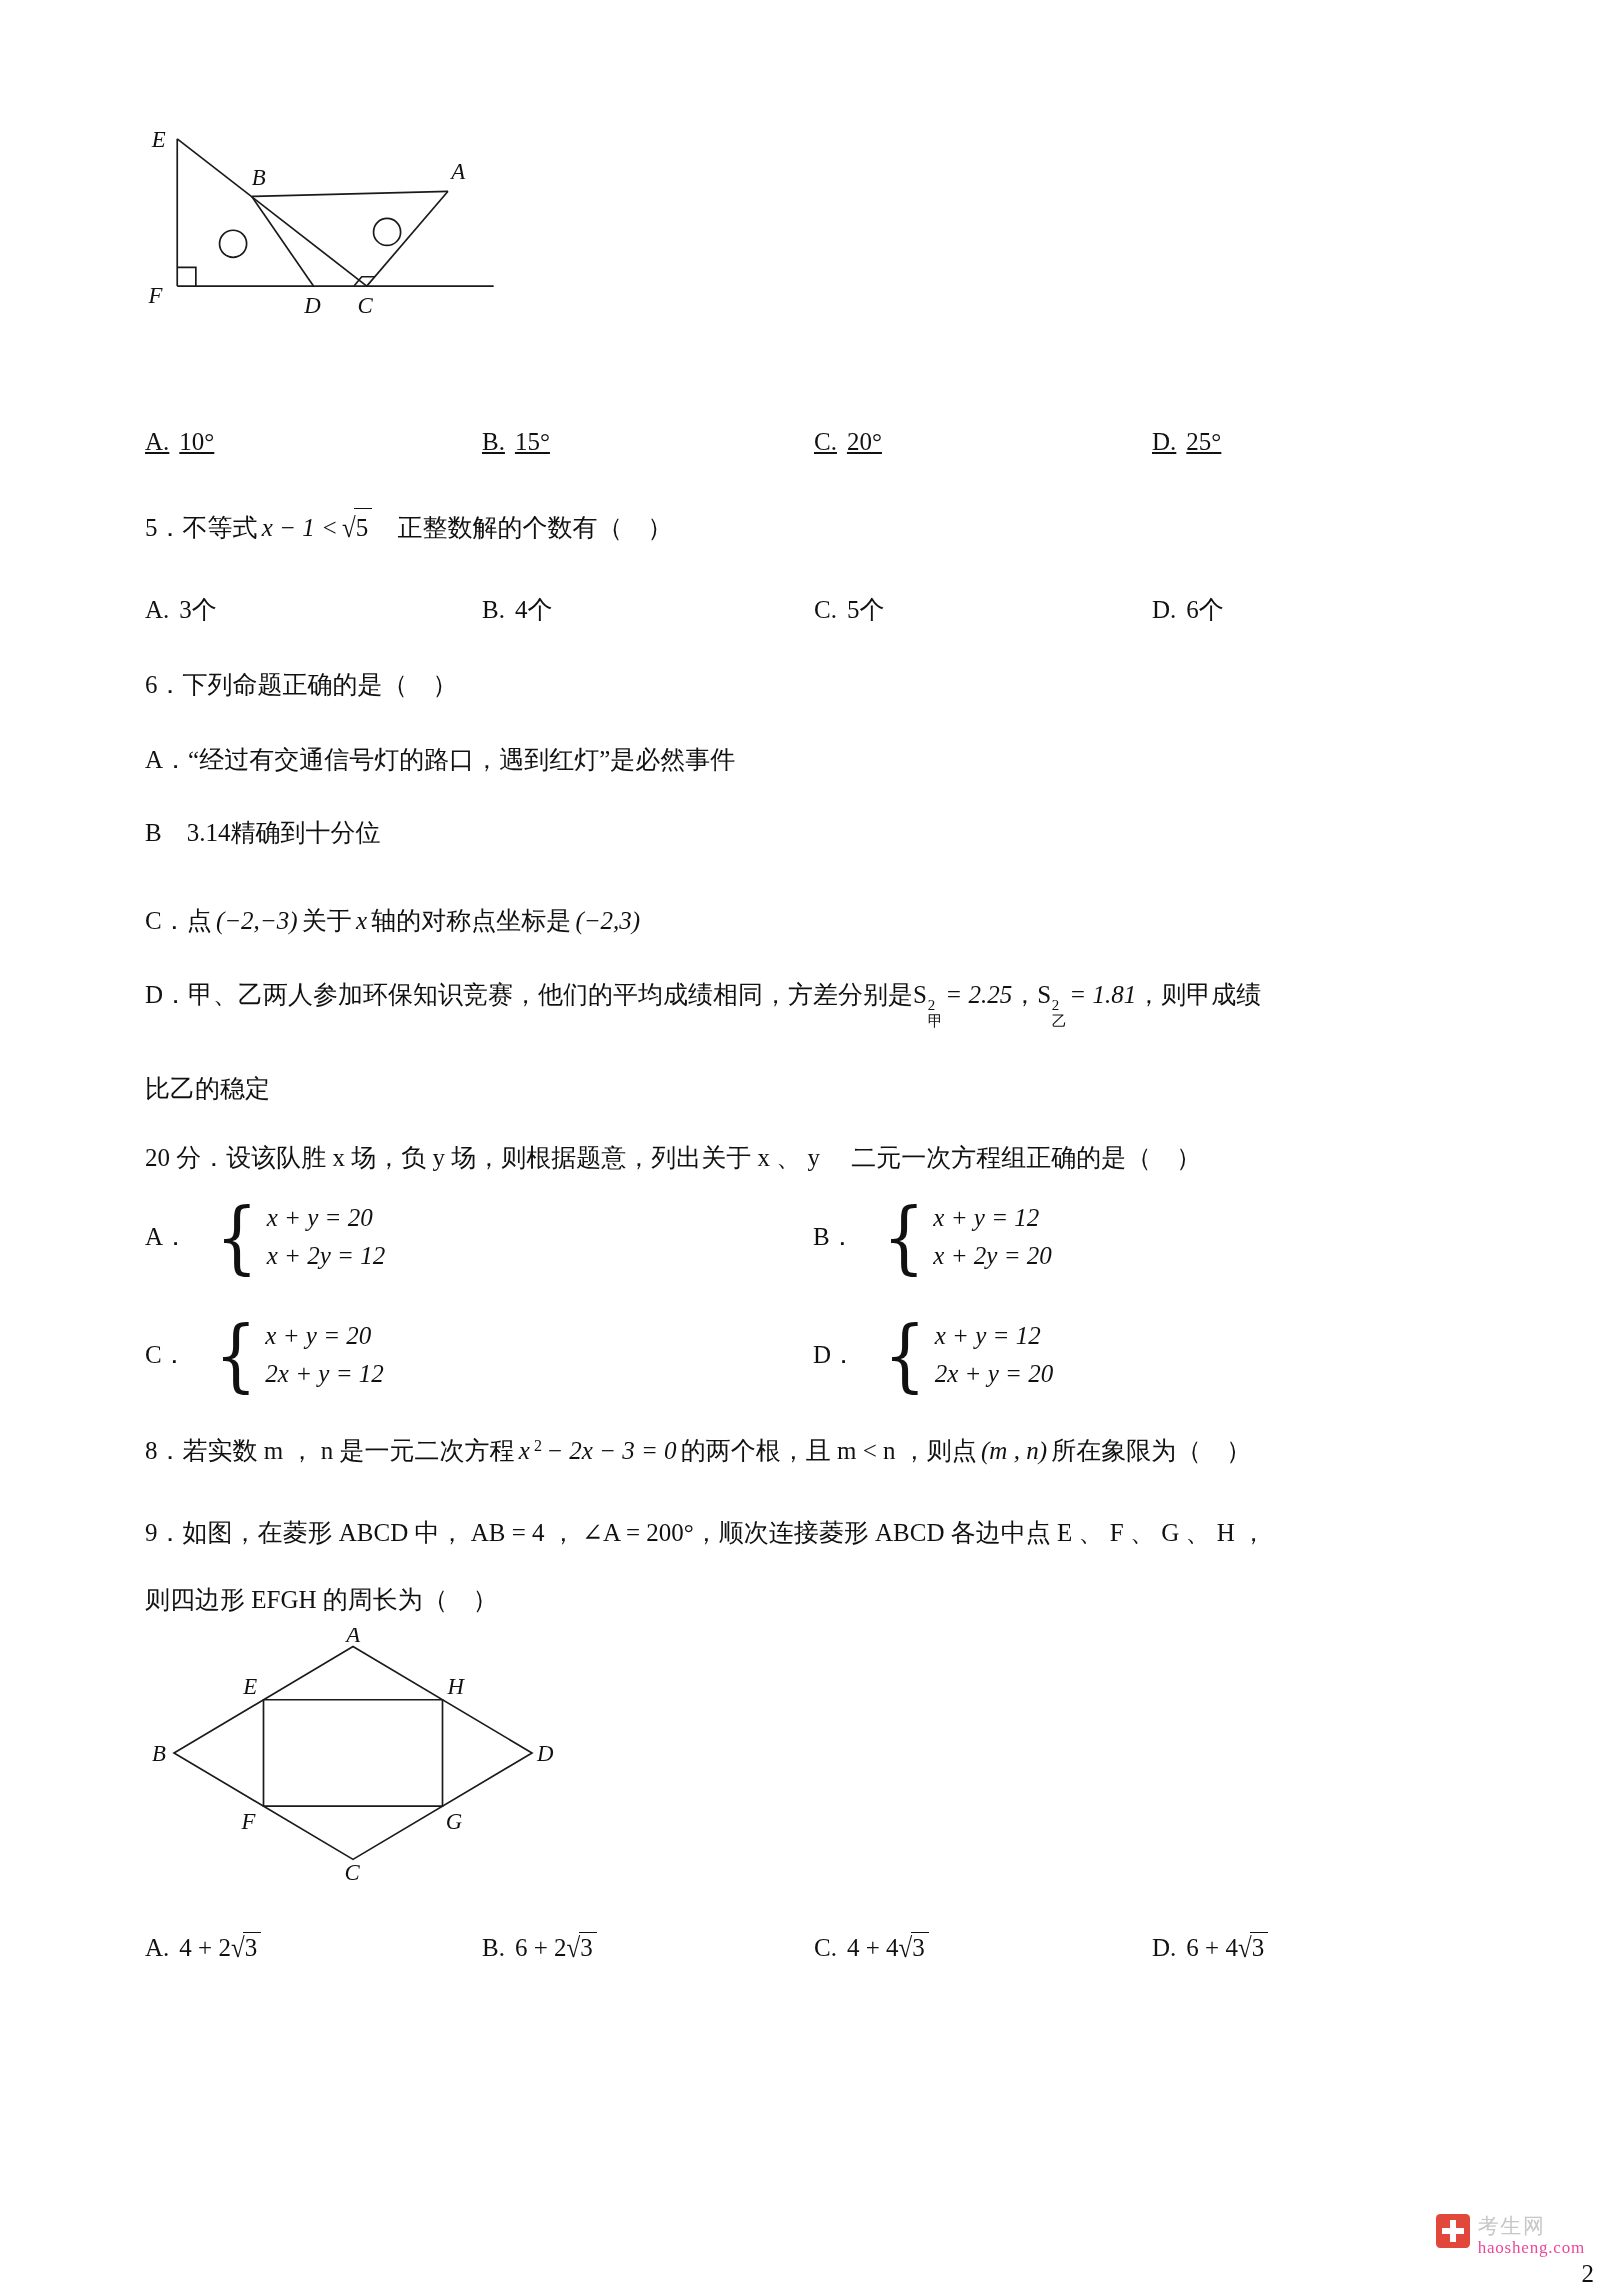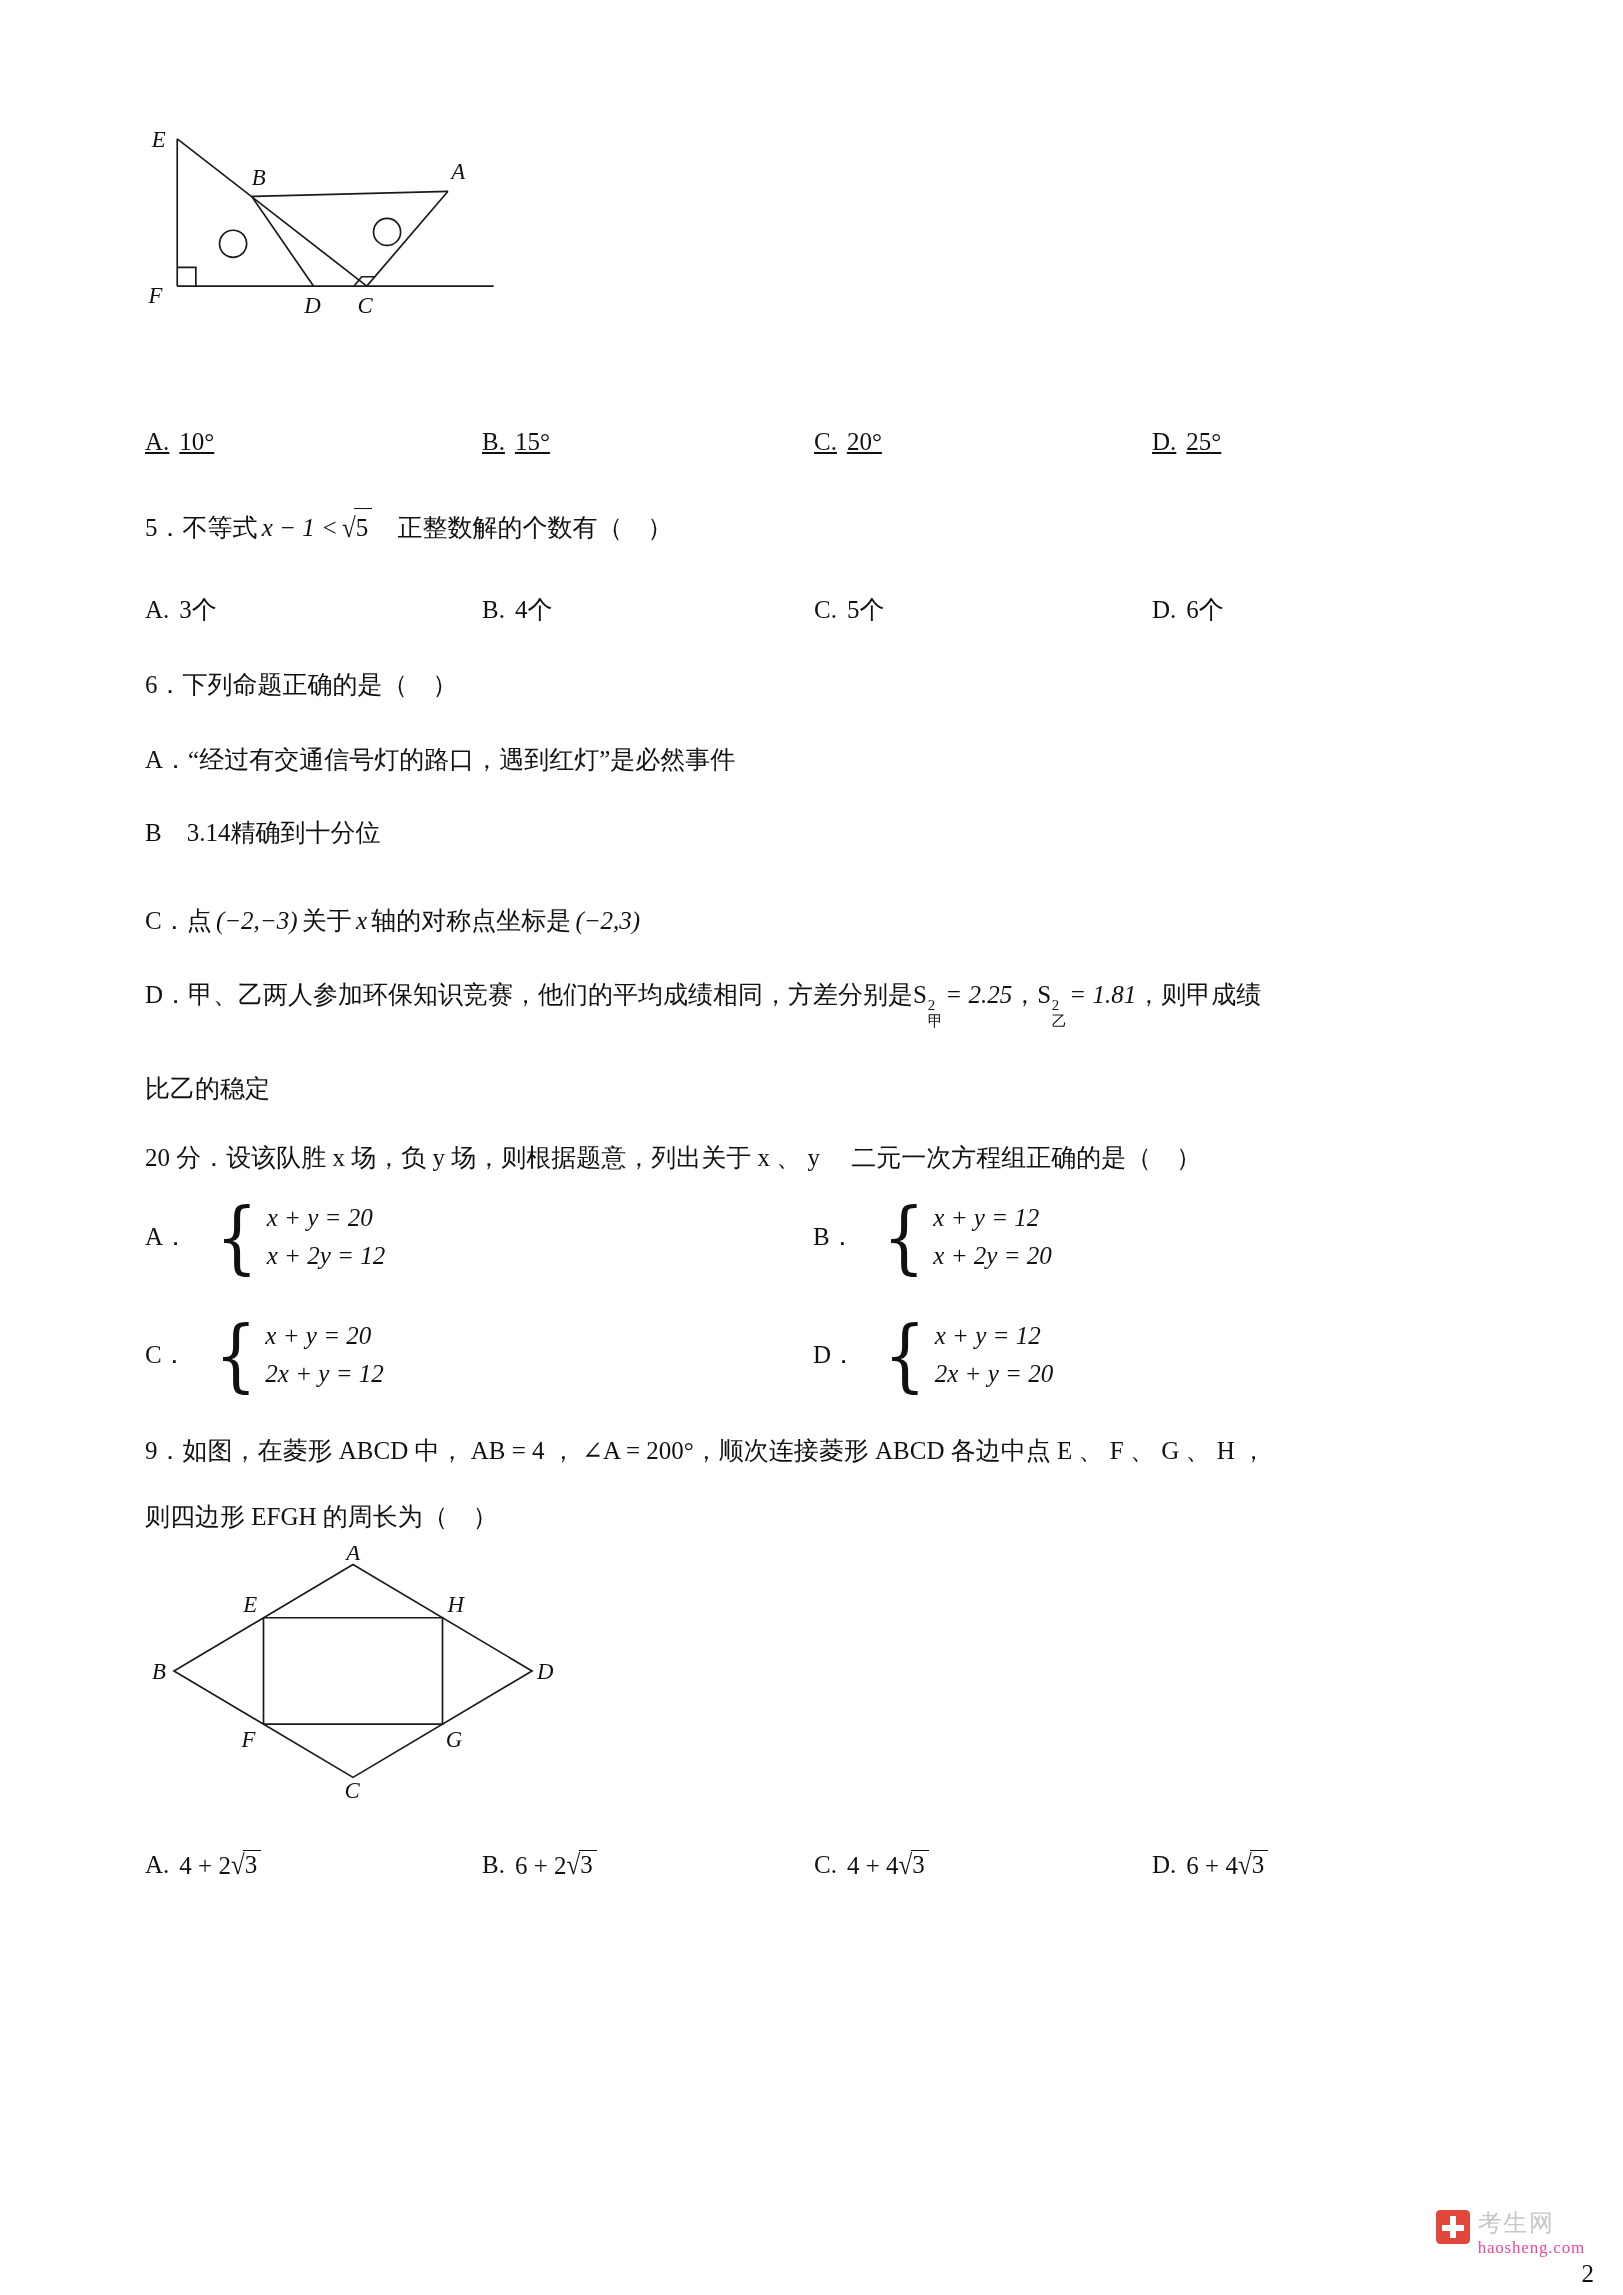--- a/index.html
+++ b/index.html
@@ -42,21 +42,21 @@
   .figure svg { display:block; }
   .fig-label { font-style:italic; font-size:27px; fill:#111; font-family:"Liberation Serif","DejaVu Serif",serif; }
   .fig-stroke { stroke:#1a1a1a; stroke-width:2; fill:none; }
 
   
   .page-num { position:absolute; right:30px; bottom:6.8px; font-size:25px; }
   .wm { position:absolute; right:39px; bottom:37px; display:flex; align-items:flex-start; gap:7.6px; }
   .wm-logo { width:34px; height:34px; background:#e2473b; border-radius:4.2px; position:relative; }
   .wm-logo::after { content:""; position:absolute; left:6px; top:14.4px; width:22px; height:6px; background:#ffffff; }
   .wm-logo::before { content:""; position:absolute; left:14.4px; top:6px; width:6px; height:22px; background:#ffffff; }
-  .wm-brand { font-size:24px; color:#c7c7c7; letter-spacing:1.7px; line-height:1.15; }
+  .wm-brand { font-size:21px; color:#c7c7c7; letter-spacing:1.7px; line-height:1.15; }
   .wm-domain { font-size:17px; color:#ec4899; letter-spacing:0.8px; }
 </style>
 </head>
 <body>
 
 <div class="content">
 
   <div class="figure" style="margin-bottom:81px;">
     <svg width="364" height="220" viewBox="0 0 430 260" style="font-size:30px">
       <line class="fig-stroke" x1="38" y1="14" x2="38" y2="188"></line>
@@ -149,20 +149,23 @@
       <span class="system">
           <span class="sys-brace">{</span>
           <span class="sys-eqs">
             <span class="sys-eq">x + y = 12</span>
             <span class="sys-eq">2x + y = 20</span>
           </span>
         </span>
     </div>
   </div>
 
+  <div class="line" style="margin-bottom:46px;">
+    <span>8．若实数 m ， n 是一元二次方程</span><span class="mi gap">x</span><span class="sup">2</span><span class="mi gap">− 2x − 3 = 0</span><span>的两个根，且 m &lt; n ，则点</span><span class="mi gap">(m , n)</span><span>所在象限为（　）</span>
+  </div>
 
   <div class="line" style="margin-bottom:30px;">9．如图，在菱形 ABCD 中， AB = 4 ， ∠A = 200°，顺次连接菱形 ABCD 各边中点 E 、 F 、 G 、 H ，</div>
   <div class="line" style="margin-bottom:10px;">则四边形 EFGH  的周长为（　）</div>
 
   <div class="figure" style="margin-left:5px; margin-bottom:49px;">
     <svg width="406" height="255" viewBox="0 0 480 302" style="font-size:30px">
       <polygon class="fig-stroke" points="240,22 452,148 240,274 28,148"></polygon>
       <polygon class="fig-stroke" points="134,85 346,85 346,211 134,211"></polygon>
       <text class="fig-label" x="232" y="16">A</text>
       <text class="fig-label" x="110" y="78">E</text>

